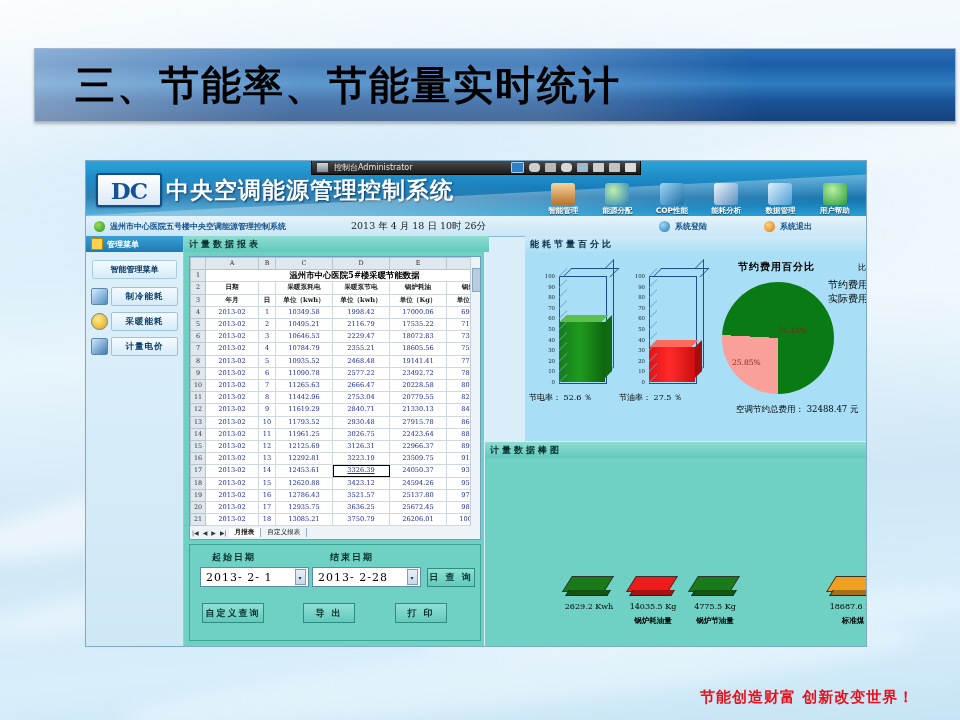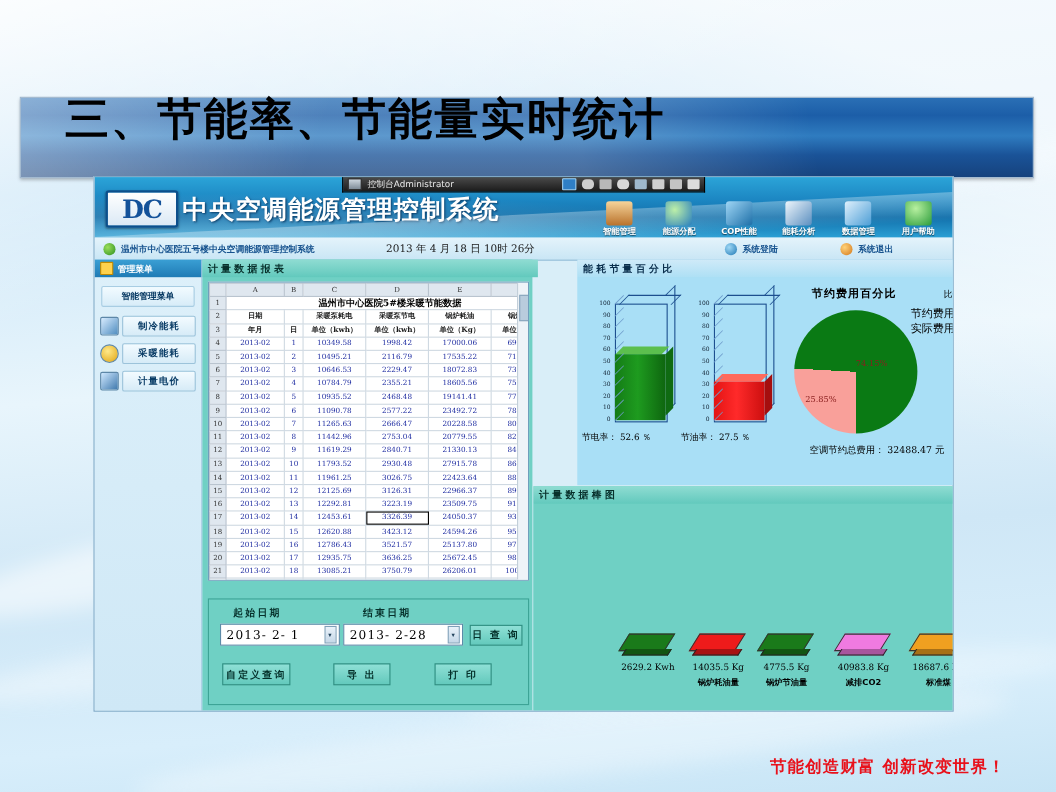--- a/index.html
+++ b/index.html
@@ -15,28 +15,28 @@
   
   .cloud{position:absolute;pointer-events:none;background:rgba(255,255,255,.55);filter:blur(9px);border-radius:50%;}
   .c1{left:-60px;top:470px;width:520px;height:60px;transform:rotate(-12deg);}
   .c2{left:-40px;top:560px;width:640px;height:46px;transform:rotate(-9deg);opacity:.7;}
   .c3{left:120px;top:650px;width:800px;height:55px;transform:rotate(-6deg);opacity:.6;}
   .c4{left:420px;top:600px;width:560px;height:40px;transform:rotate(-5deg);opacity:.5;}
   .c5{left:600px;top:140px;width:420px;height:40px;transform:rotate(-8deg);opacity:.45;}
 
   
   #title-banner{
-    position:absolute;left:18px;top:48px;width:920px;height:72px;
+    position:absolute;left:34px;top:48px;width:920px;height:72px;
     background:
       linear-gradient(110deg, rgba(255,255,255,.30) 0%, rgba(255,255,255,0) 30%),
       linear-gradient(80deg, rgba(255,255,255,.22) 55%, rgba(255,255,255,0) 78%),
       linear-gradient(180deg,#2a6fb5 0%,#1c5ea8 22%,#2f7cc0 48%,#1a5398 72%,#16427d 100%);
     border:1px solid #9fb6cd;
     box-shadow:0 2px 3px rgba(0,0,0,.25);
-    display:flex;margin-top:40px;
+    display:flex;align-items:center;
   }
   #title-banner .ttxt{
     font-family:"DejaVu Serif","Liberation Serif",serif;
     font-weight:bold;font-size:40px;color:#000;letter-spacing:2px;
     padding-left:40px;line-height:1;
   }
 
   
   #app-window{
     position:absolute;left:85px;top:160px;width:780px;height:485px;
@@ -125,21 +125,21 @@
   #grid-box{position:absolute;left:5px;top:20px;width:290px;height:270px;background:#fff;
      border:1px solid #6f9fbc;overflow:hidden;}
 
   table.xl{border-collapse:collapse;width:100%;table-layout:fixed;
     font-family:"DejaVu Serif","Liberation Serif",serif;font-size:6.6px;color:#1c2aa0;}
   table.xl td,table.xl th{border:1px solid #cfd9e2;padding:0;height:11.2px;line-height:11.2px;text-align:center;overflow:hidden;white-space:nowrap;}
   table.xl thead th{background:#dfe7ef;color:#333;font-weight:normal;font-size:6.4px;border:1px solid #b9c4cf;}
   table.xl td.rh{background:#dfe7ef;color:#333;border:1px solid #b9c4cf;font-size:6.4px;}
   td.hdr{color:#1a1a1a;font-weight:bold;}
   td.bigtitle{font-size:8.4px;font-weight:bold;color:#000;}
-  td.sel{outline:1.6px solid #000;outline-offset:-1.6px;margin-left:11px;}
+  td.sel{outline:1.6px solid #000;outline-offset:-1.6px;text-decoration:underline;margin-left:11px;}
   #grid-scroll{position:absolute;right:0;top:0;width:9px;height:100%;background:#eef3f8;border-left:1px solid #c3cfd9;}
   #grid-scroll .thumb{position:absolute;top:11px;left:1px;width:7px;height:22px;background:#b9ccdd;border:1px solid #8aa6bd;}
   #sheet-tabs{position:absolute;left:5px;top:290px;width:290px;height:13px;background:#eef3f8;
      border:1px solid #6f9fbc;border-top:none;display:flex;align-items:center;font-size:6.6px;color:#111;
      font-family:"DejaVu Serif","Liberation Serif",serif;}
   #sheet-tabs .nav{padding:0 2px;color:#333;font-size:6px;}
   #sheet-tabs .tab{padding:0 6px;border-right:1px solid #9ab;}
   #sheet-tabs .tab.act{background:#fff;font-weight:bold;}
 
   #query-panel{position:absolute;left:5px;top:308px;width:290px;height:95px;
@@ -496,20 +496,28 @@
               <td>26752.37</td>
               <td>10247.22</td>
             </tr>
           </tbody>
       </table>
       <div id="grid-scroll">
         <div class="thumb"></div>
       </div>
     </div>
 
+    <div id="sheet-tabs">
+      <span class="nav">|◀</span>
+      <span class="nav">◀</span>
+      <span class="nav">▶</span>
+      <span class="nav">▶|</span>
+      <span class="tab act">月报表</span>
+      <span class="tab">自定义报表</span>
+    </div>
 
     <div id="query-panel">
       <div class="q-lab" style="left:22px;top:6px;">起始日期</div>
       <div class="q-lab" style="left:140px;top:6px;">结束日期</div>
 
       <div class="q-date" style="left:10px;top:22px;width:100px;">
         <span>2013- 2- 1</span>
         <span class="spin">▾</span>
       </div>
       <div class="q-date" style="left:122px;top:22px;width:100px;">
@@ -638,26 +646,20 @@
           <div class="fb-side" style="left: 6px; top: 14px; background: rgb(238, 27, 27); filter: brightness(0.7); border-right: 1px solid rgb(51, 51, 51); border-bottom: 1px solid rgb(51, 51, 51); border-left: 1px solid rgb(51, 51, 51); border-image: initial; border-top: none;"></div>
           <div class="fb-val" style="left: -6px; top: 26px; width: 68px;">14035.5 Kg</div>
           <div class="fb-lab" style="left: -6px; top: 40px; width: 68px;">锅炉耗油量</div>
         </div>
         <div class="flatbar" style="left: 202px; top: 118px; width: 56px; height: 60px; position: absolute;">
           <div class="fb-top" style="left: 6px; top: 0px; background: rgb(26, 122, 26); border: 1px solid rgb(51, 51, 51);"></div>
           <div class="fb-side" style="left: 6px; top: 14px; background: rgb(26, 122, 26); filter: brightness(0.7); border-right: 1px solid rgb(51, 51, 51); border-bottom: 1px solid rgb(51, 51, 51); border-left: 1px solid rgb(51, 51, 51); border-image: initial; border-top: none;"></div>
           <div class="fb-val" style="left: -6px; top: 26px; width: 68px;">4775.5  Kg</div>
           <div class="fb-lab" style="left: -6px; top: 40px; width: 68px;">锅炉节油量</div>
         </div>
-        <div class="flatbar" style="left: 272px; top: 118px; width: 56px; height: 60px; position: absolute;">
-          <div class="fb-top" style="left: 6px; top: 0px; background: rgb(240, 122, 224); border: 1px solid rgb(51, 51, 51);"></div>
-          <div class="fb-side" style="left: 6px; top: 14px; background: rgb(240, 122, 224); filter: brightness(0.7); border-right: 1px solid rgb(51, 51, 51); border-bottom: 1px solid rgb(51, 51, 51); border-left: 1px solid rgb(51, 51, 51); border-image: initial; border-top: none;"></div>
-          <div class="fb-val" style="left: -6px; top: 26px; width: 68px;">40983.8 Kg</div>
-          <div class="fb-lab" style="left: -6px; top: 40px; width: 68px;">减排CO2</div>
-        </div>
         <div class="flatbar" style="left: 340px; top: 118px; width: 56px; height: 60px; position: absolute;">
           <div class="fb-top" style="left: 6px; top: 0px; background: rgb(240, 160, 32); border: 1px solid rgb(51, 51, 51);"></div>
           <div class="fb-side" style="left: 6px; top: 14px; background: rgb(240, 160, 32); filter: brightness(0.7); border-right: 1px solid rgb(51, 51, 51); border-bottom: 1px solid rgb(51, 51, 51); border-left: 1px solid rgb(51, 51, 51); border-image: initial; border-top: none;"></div>
           <div class="fb-val" style="left: -6px; top: 26px; width: 68px;">18687.6 Kg</div>
           <div class="fb-lab" style="left: -6px; top: 40px; width: 68px;">标准煤</div>
         </div>
       </div>
   </div>
 
 </div>

